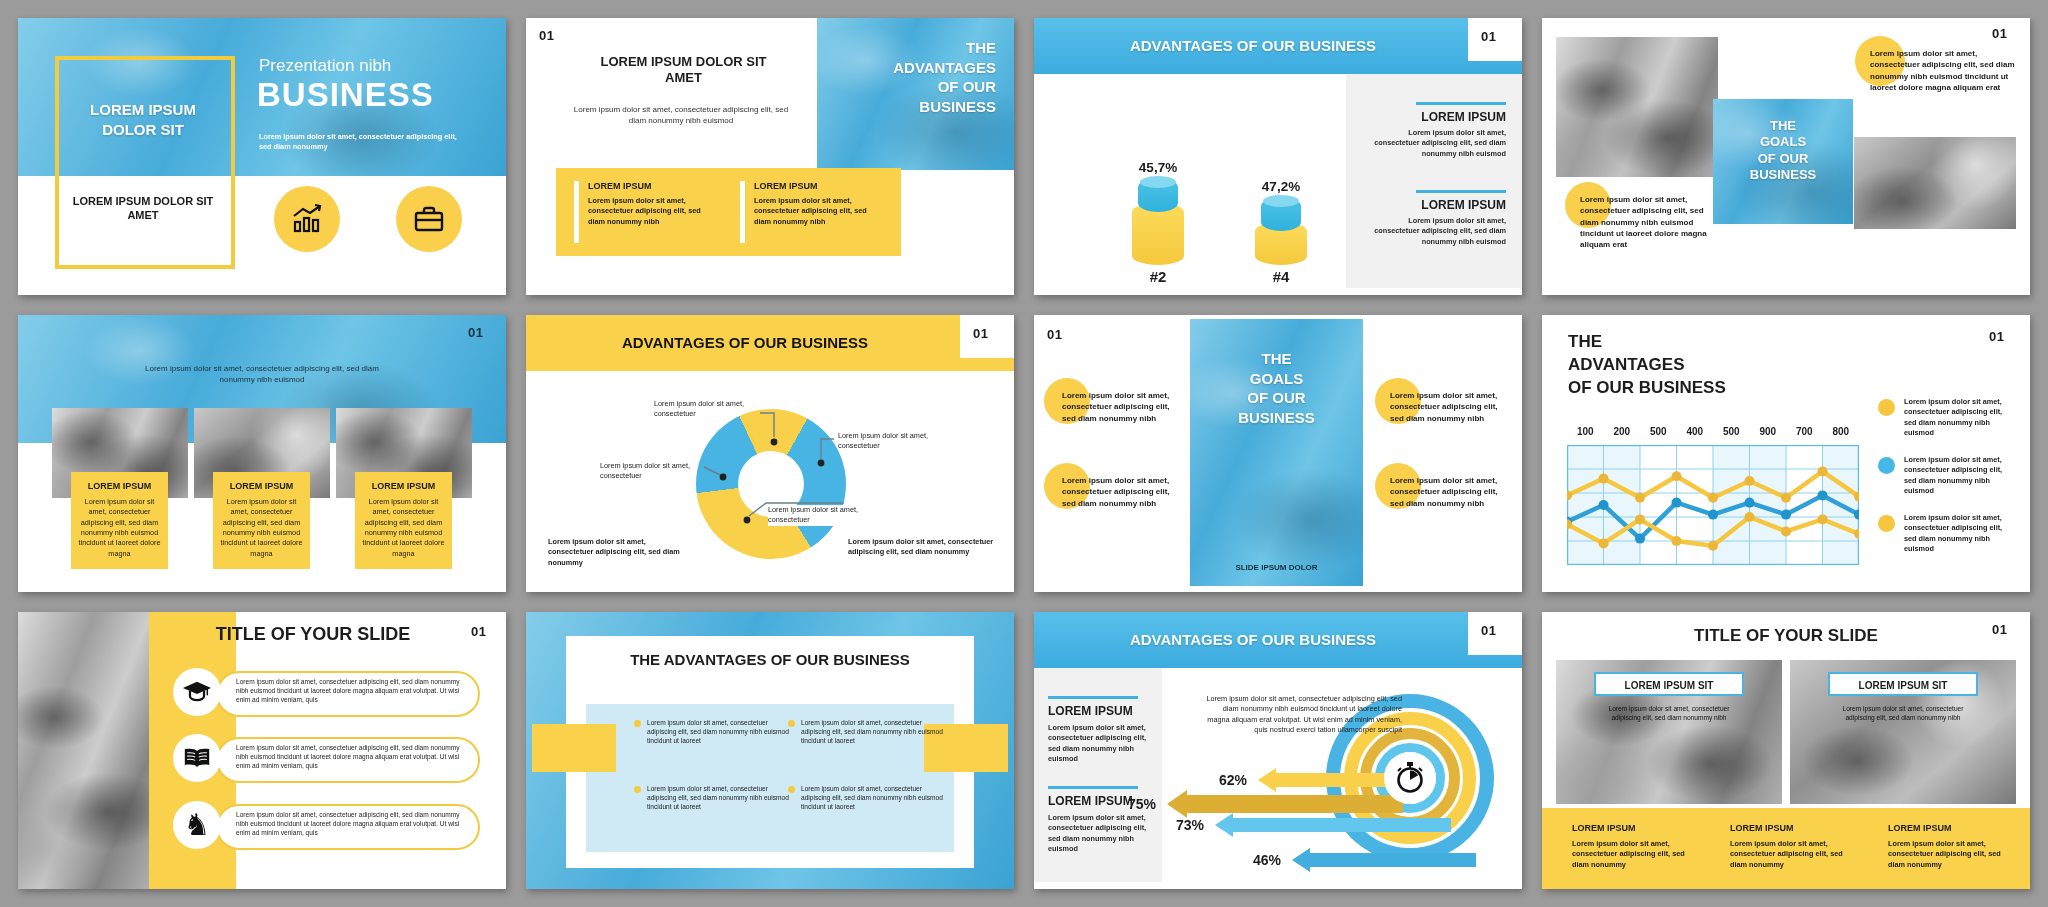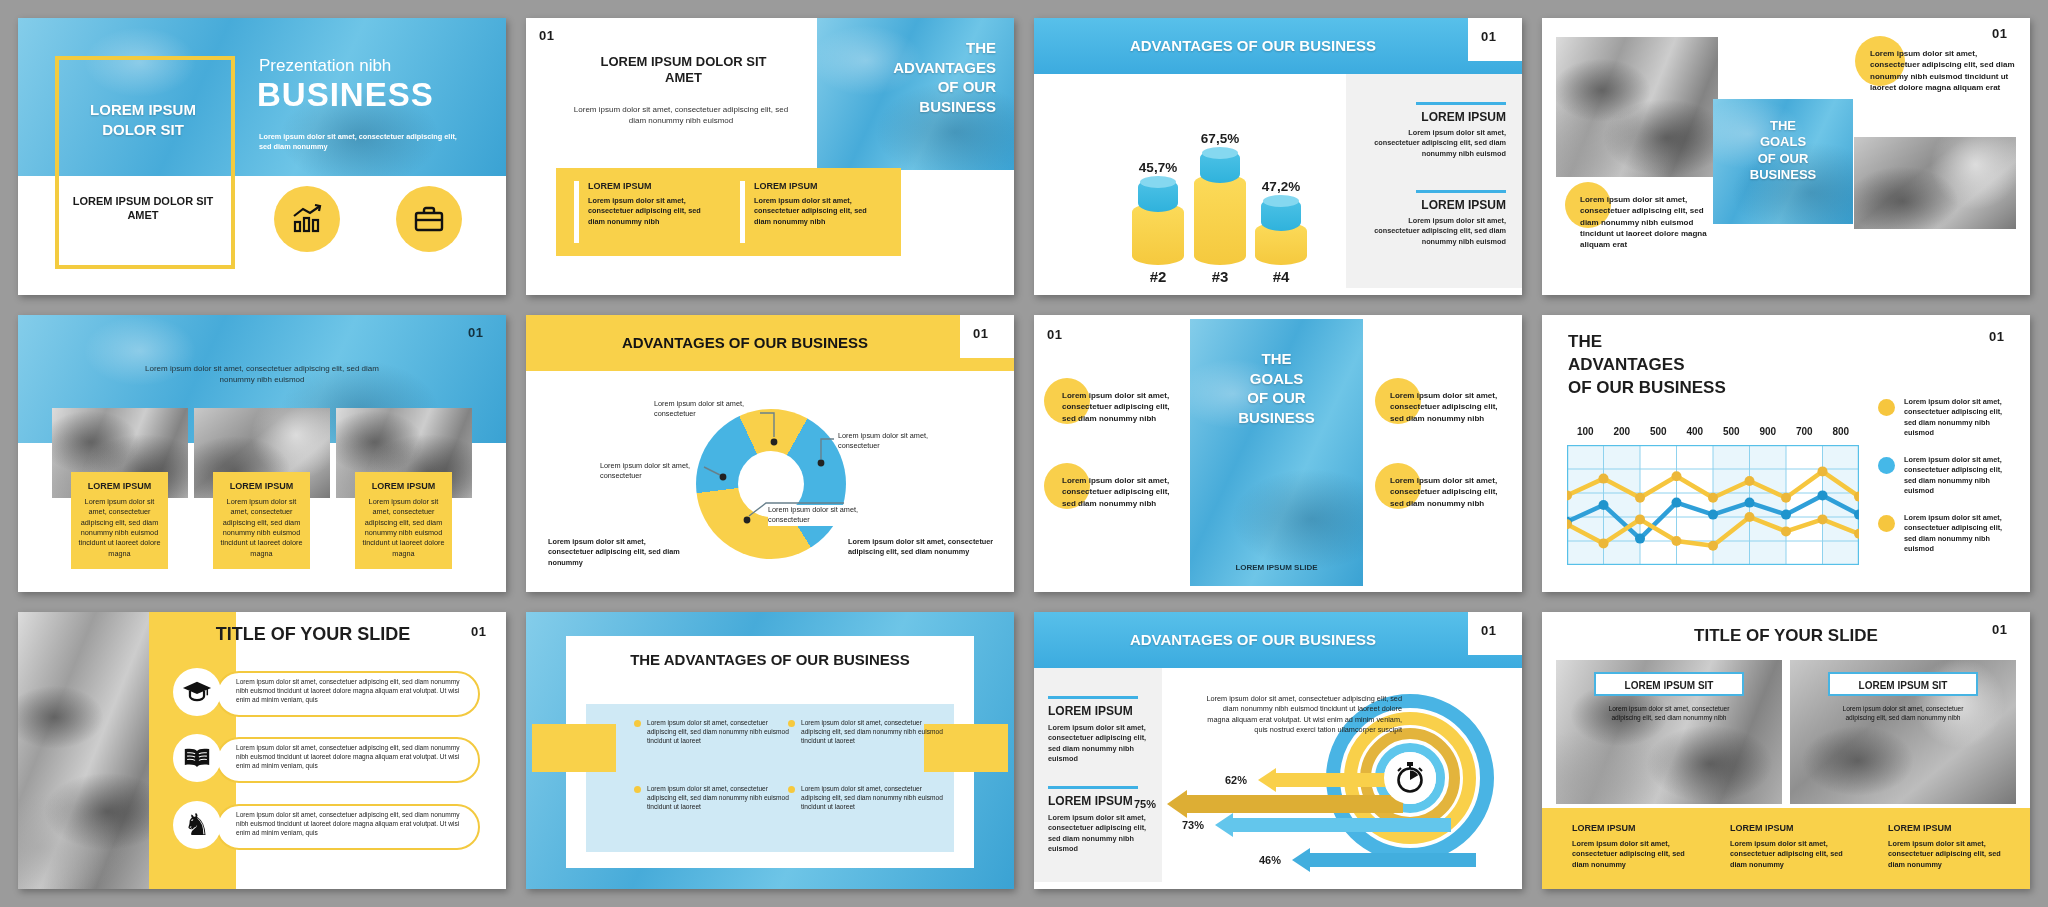--- a/index.html
+++ b/index.html
@@ -44,21 +44,21 @@
   .pill{border:2.5px solid #f3c93f;border-radius:26px;background:#fff;position:absolute;box-sizing:border-box}
   .icircle{border-radius:50%;background:#fff;display:flex;align-items:center;justify-content:center;position:absolute;z-index:2}
   .cylbar{position:absolute;display:flex;flex-direction:column;align-items:center;width:58px}
   .cap{width:40px;height:34px;background:linear-gradient(180deg,#4fc3e7,#2fb2dc);border-radius:20px/9px;position:relative;z-index:2}
   .cap:before{content:"";position:absolute;left:2px;top:-2px;width:36px;height:12px;border-radius:50%;background:#85d8f0}
   .cylbody{width:52px;border-radius:26px/9px;margin-top:-9px;z-index:1;background:linear-gradient(180deg,#fcdb5a,#f5c93e)}
   .catlbl{font-size:15px;font-weight:800;margin-top:3px}
   .pctlbl{font-size:13.5px;font-weight:800;margin-bottom:3px}
   .ring{position:absolute;border-radius:50%;box-sizing:border-box;z-index:2;background:transparent}
   .arr{position:absolute;display:flex;align-items:center;z-index:4}
-  .arrlbl{font-size:11px;font-weight:800;margin-right:5px;width:34px;text-align:center;flex:none}
+  .arrlbl{font-size:14px;font-weight:800;margin-right:5px;width:34px;text-align:left;flex:none}
   .arrtri{width:0;height:0;border-style:solid;border-color:transparent;flex:none}
   .arrbody{flex:none}
   .ldot{width:17px;height:17px;border-radius:50%;position:absolute}
   .bdot{width:7px;height:7px;border-radius:50%;background:#f6c93e;position:absolute;left:0;top:2px}
   .donut{position:absolute;border-radius:50%}
   .donut:after{content:"";position:absolute;left:42px;top:42px;width:66px;height:66px;border-radius:50%;background:#fff}
   svg{display:block}
 </style>
 </head>
 <body>
@@ -132,26 +132,20 @@
     <div class="abs r b f12" style="left:332px;top:92px;width:140px">LOREM IPSUM</div>
     <div class="abs r f7 b" style="left:332px;top:110px;width:140px;color:#2a2a2a">Lorem ipsum dolor sit amet, consectetuer adipiscing elit, sed diam nonummy nibh euismod</div>
     <div class="sideline" style="left:382px;top:172px;width:90px"></div>
     <div class="abs r b f12" style="left:332px;top:180px;width:140px">LOREM IPSUM</div>
     <div class="abs r f7 b" style="left:332px;top:198px;width:140px;color:#2a2a2a">Lorem ipsum dolor sit amet, consectetuer adipiscing elit, sed diam nonummy nibh euismod</div>
     <div class="cylbar" style="left:95px;bottom:10px">
       <div class="pctlbl">45,7%</div>
       <div class="cap"></div>
       <div class="cylbody" style="height: 62px;"></div>
       <div class="catlbl">#2</div>
-    </div>
-    <div class="cylbar" style="left:157px;bottom:10px">
-      <div class="pctlbl">67,5%</div>
-      <div class="cap"></div>
-      <div class="cylbody" style="height: 91px;"></div>
-      <div class="catlbl">#3</div>
     </div>
     <div class="cylbar" style="left:218px;bottom:10px">
       <div class="pctlbl">47,2%</div>
       <div class="cap"></div>
       <div class="cylbody" style="height: 43px;"></div>
       <div class="catlbl">#4</div>
     </div>
   </div>
 
   <div class="slide">
@@ -223,21 +217,21 @@
 
   <div class="slide">
     <div class="abs pagenum" style="left:13px;top:12px">01</div>
     <div class="abs ph-blue" style="left:156px;top:4px;width:173px;height:267px"></div>
     <div class="abs c wh b f15 shadtxt" style="left:156px;top:34px;width:173px">
       <div>THE</div>
       <div>GOALS</div>
       <div>OF OUR</div>
       <div>BUSINESS</div>
     </div>
-    <div class="abs c b f8" style="left:156px;top:247px;width:173px;color:#17303d">LOREM IPSUM SLIDE</div>
+    <div class="abs c b f8" style="left:156px;top:247px;width:173px;color:#17303d">SLIDE IPSUM DOLOR</div>
     <div class="ychip" style="left:10px;top:63px;width:46px;height:46px"></div>
     <div class="abs b f8" style="left:28px;top:75px;width:118px;z-index:1">Lorem ipsum dolor sit amet, consectetuer adipiscing elit, sed diam nonummy nibh</div>
     <div class="ychip" style="left:10px;top:148px;width:46px;height:46px"></div>
     <div class="abs b f8" style="left:28px;top:160px;width:118px;z-index:1">Lorem ipsum dolor sit amet, consectetuer adipiscing elit, sed diam nonummy nibh</div>
     <div class="ychip" style="left:341px;top:63px;width:46px;height:46px"></div>
     <div class="abs b f8" style="left:356px;top:75px;width:118px;z-index:1">Lorem ipsum dolor sit amet, consectetuer adipiscing elit, sed diam nonummy nibh</div>
     <div class="ychip" style="left:341px;top:148px;width:46px;height:46px"></div>
     <div class="abs b f8" style="left:356px;top:160px;width:118px;z-index:1">Lorem ipsum dolor sit amet, consectetuer adipiscing elit, sed diam nonummy nibh</div>
   </div>
 

